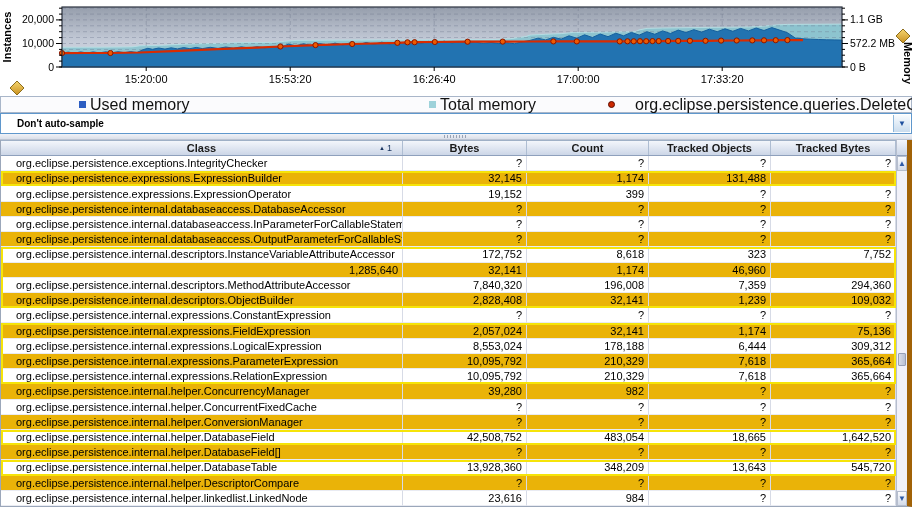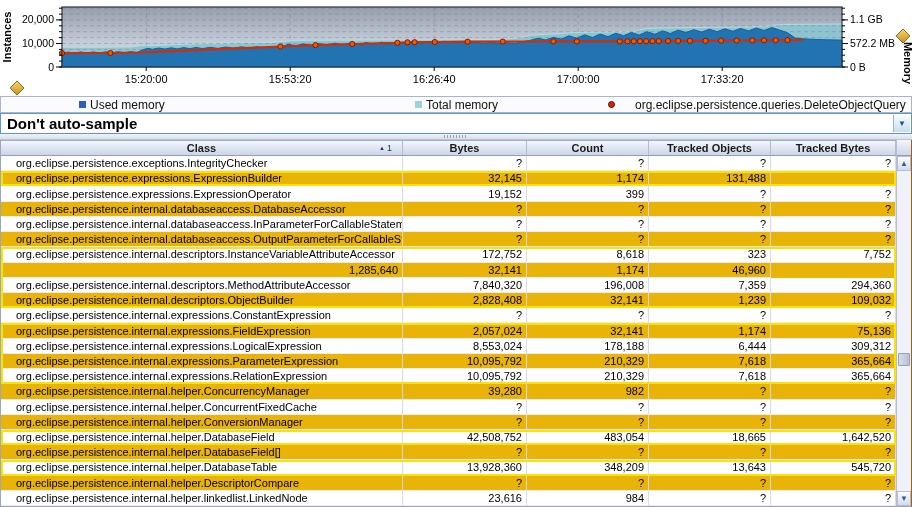--- a/index.html
+++ b/index.html
@@ -6,38 +6,38 @@
   html,body{width:912px;height:507px;background:#fff;font-family:"Liberation Sans",sans-serif;overflow:hidden}
   .app{width:912px;height:507px;display:flex;flex-direction:column}
 
   
   .chart-section{height:96px;position:relative;background:#fff}
   svg{display:block}
   svg text{font-family:"Liberation Sans",sans-serif;fill:#000}
   .axis-title{font-size:11px;font-weight:bold}
 
   
-  .legend-bar{height:17px;background:#fbfbfd;border:1px solid #a9b6c9;position:relative;font-size:12px;color:#111}
+  .legend-bar{height:17px;background:#fbfbfd;border:1px solid #a9b6c9;position:relative;font-size:16px;color:#111}
   .legend-item{position:absolute;top:0;height:15px;display:flex;align-items:center;gap:4px;white-space:nowrap}
   .sw{flex:0 0 auto}
   .sw-square{width:7px;height:7px}
   .sw-circle{width:7px;height:7px;border-radius:50%;border:1px solid #5e0c00}
 
   
   .sampler-bar{height:21px;border:1px solid #5f97cc;background:#fff;display:flex;align-items:center;position:relative;cursor:default}
-  .sampler-text{font-size:15px;font-weight:bold;padding-left:6px;color:#000}
+  .sampler-text{font-size:10px;font-weight:bold;padding-left:16px;color:#000}
   .sampler-arrow{position:absolute;right:1px;top:1px;bottom:1px;width:17px;border-left:1px solid #8fb6d9;background:linear-gradient(#f8fbfe,#c9dcee);display:flex;align-items:center;justify-content:center;font-size:8px;color:#1d4f9e}
 
   
   .splitter{height:6px;background:linear-gradient(#f0f2f7,#dadfe9);border-bottom:1px solid #bcc4d2;position:relative}
   .splitter-grip{position:absolute;left:50%;top:1px;transform:translateX(-50%);width:24px;height:3px;
     background:repeating-linear-gradient(90deg,#99a3b5 0 1px,rgba(0,0,0,0) 1px 3px)}
 
   
-  .table-wrap{flex:1;display:flex;min-height:0;border-left:1px solid #9ba7ba;border-right:1px solid #a16207;border-bottom:1px solid #9ba7ba}
+  .table-wrap{flex:1;display:flex;min-height:0;border-left:1px solid #9ba7ba;border-right:5px solid #a16207;border-bottom:1px solid #9ba7ba}
   .table-main{width:895px;display:flex;flex-direction:column;min-height:0}
   .thead{height:16px;flex:0 0 16px;display:grid;grid-template-columns:402px 124px 122px 122px 125px;
     background:linear-gradient(#f3f6fb,#ccd6e7);border-top:1px solid #9fb0c6;border-bottom:1px solid #8ea0bc}
   .th{position:relative;font-size:11px;font-weight:bold;color:#1a1a1a;display:flex;align-items:center;justify-content:center;border-right:1px solid #aebdd2;overflow:hidden}
   .sort-ind{position:absolute;right:10px;top:0;height:100%;display:flex;align-items:center;gap:2px;font-weight:normal;color:#17335e}
   .sort-tri{font-size:6px;line-height:1}
   .sort-num{font-size:9px}
   .tbody{flex:1;display:flex;flex-direction:column;min-height:0}
   .trow{flex:1;display:grid;grid-template-columns:402px 124px 122px 122px 125px;background:#fff;position:relative}
   .trow.alt{background:#eab308}
@@ -178,21 +178,21 @@
       <polygon points="903,29 910,36 903,43 896,36" fill="url(#ggold)" stroke="#8c6d1c" stroke-width="1"></polygon>
       <rect x="62" y="7" width="780" height="60" fill="transparent"></rect>
     </svg>
   </div>
 
   <div class="legend-bar">
     <div class="legend-item" style="left: 78px;">
       <span class="sw sw-square" style="background: rgb(45, 94, 194);"></span>
       <span>Used memory</span>
     </div>
-    <div class="legend-item" style="left: 414px;">
+    <div class="legend-item" style="left: 428px;">
       <span class="sw sw-square" style="background: rgb(158, 210, 218);"></span>
       <span>Total memory</span>
     </div>
     <div class="legend-item" style="left: 607px; gap: 20px;">
       <span class="sw sw-circle" style="background: rgb(204, 41, 0);"></span>
       <span>org.eclipse.persistence.queries.DeleteObjectQuery</span>
     </div>
   </div>
 
   <div class="sampler-bar">

